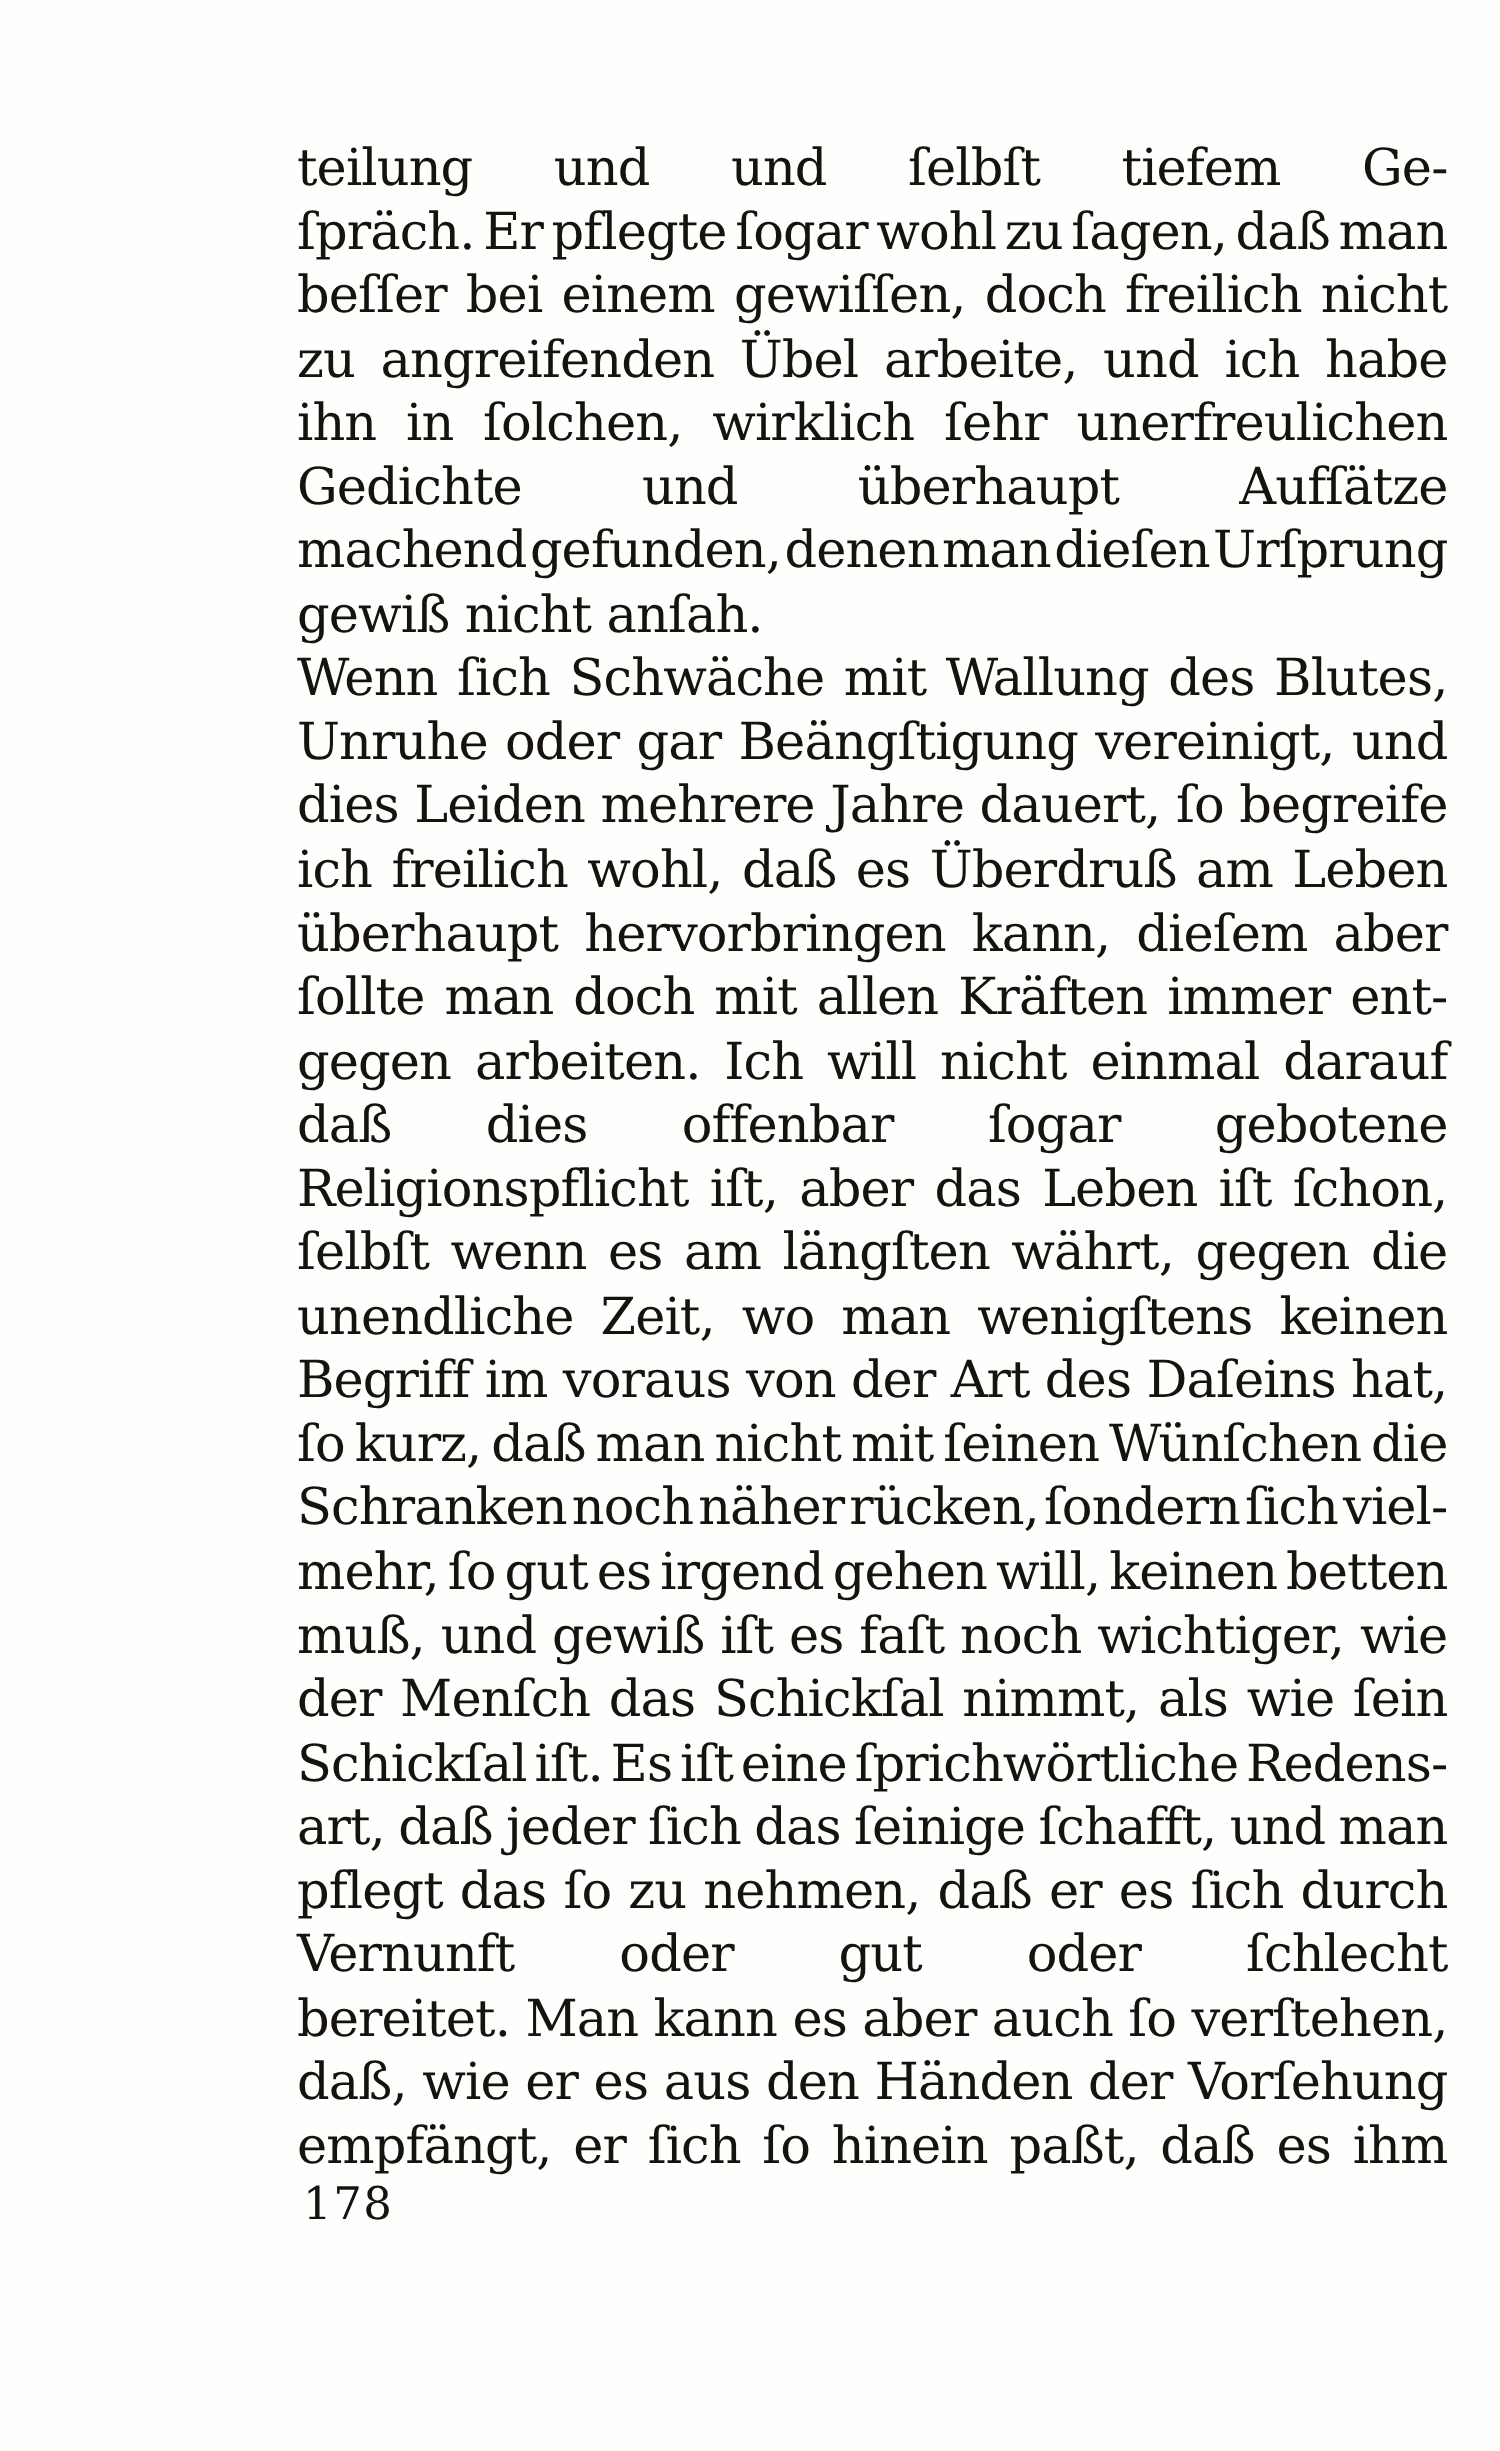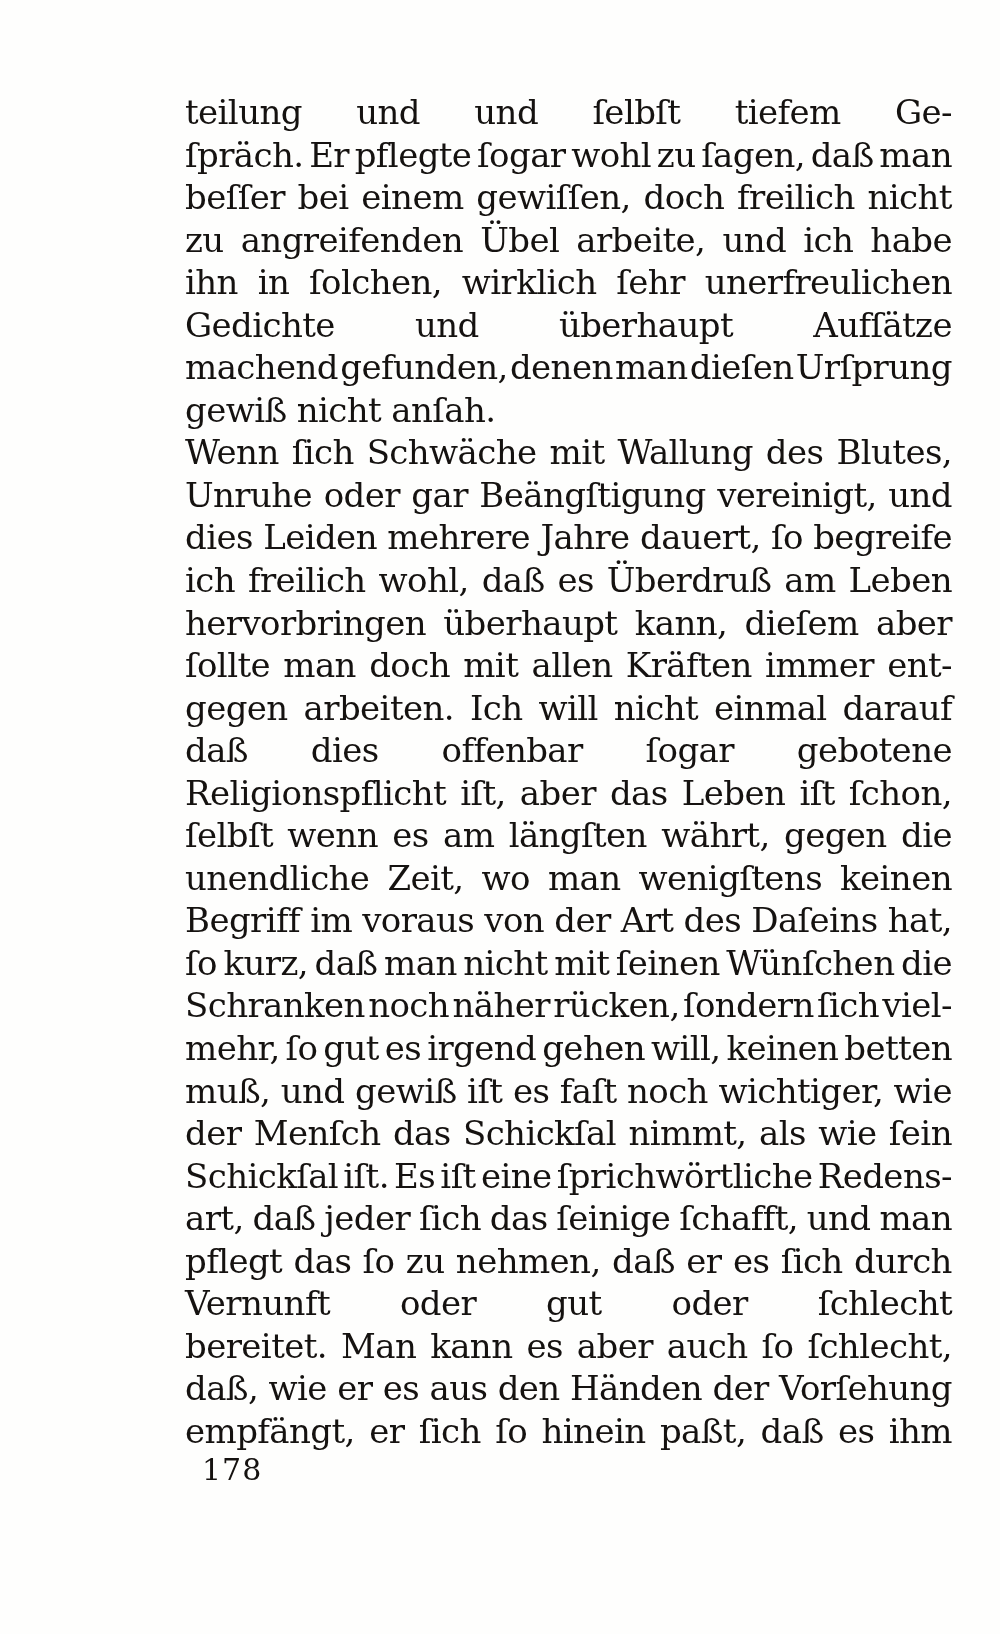--- a/index.html
+++ b/index.html
@@ -11,21 +11,21 @@
     position: relative;
     width: 1000px;
     height: 1634px;
     background: var(--paper, #ffffff);
     overflow: hidden;
     font-family: "DejaVu Serif", "Liberation Serif", serif;
     color: var(--ink, #151210);
   }
   .text-block {
     position: absolute;
-    left: 185px;
+    left: 198px;
     top: 92px;
     width: 767px;
   }
   .line {
     display: flex;
     justify-content: space-between;
     align-items: baseline;
     height: 42.55px;
     font-size: 34px;
     letter-spacing: -0.6px;
@@ -143,22 +143,22 @@
         <span>ich</span>
         <span>freilich</span>
         <span>wohl,</span>
         <span>daß</span>
         <span>es</span>
         <span>Überdruß</span>
         <span>am</span>
         <span>Leben</span>
       </div>
       <div class="line">
+        <span>überhaupt</span>
         <span>hervorbringen</span>
-        <span>überhaupt</span>
         <span>kann,</span>
         <span>dieſem</span>
         <span>aber</span>
       </div>
       <div class="line">
         <span>ſollte</span>
         <span>man</span>
         <span>doch</span>
         <span>mit</span>
         <span>allen</span>
@@ -312,21 +312,21 @@
         <span>ſchlecht</span>
       </div>
       <div class="line">
         <span>bereitet.</span>
         <span>Man</span>
         <span>kann</span>
         <span>es</span>
         <span>aber</span>
         <span>auch</span>
         <span>ſo</span>
-        <span>ſchlecht,</span>
+        <span>verſtehen,</span>
       </div>
       <div class="line">
         <span>daß,</span>
         <span>wie</span>
         <span>er</span>
         <span>es</span>
         <span>aus</span>
         <span>den</span>
         <span>Händen</span>
         <span>der</span>

